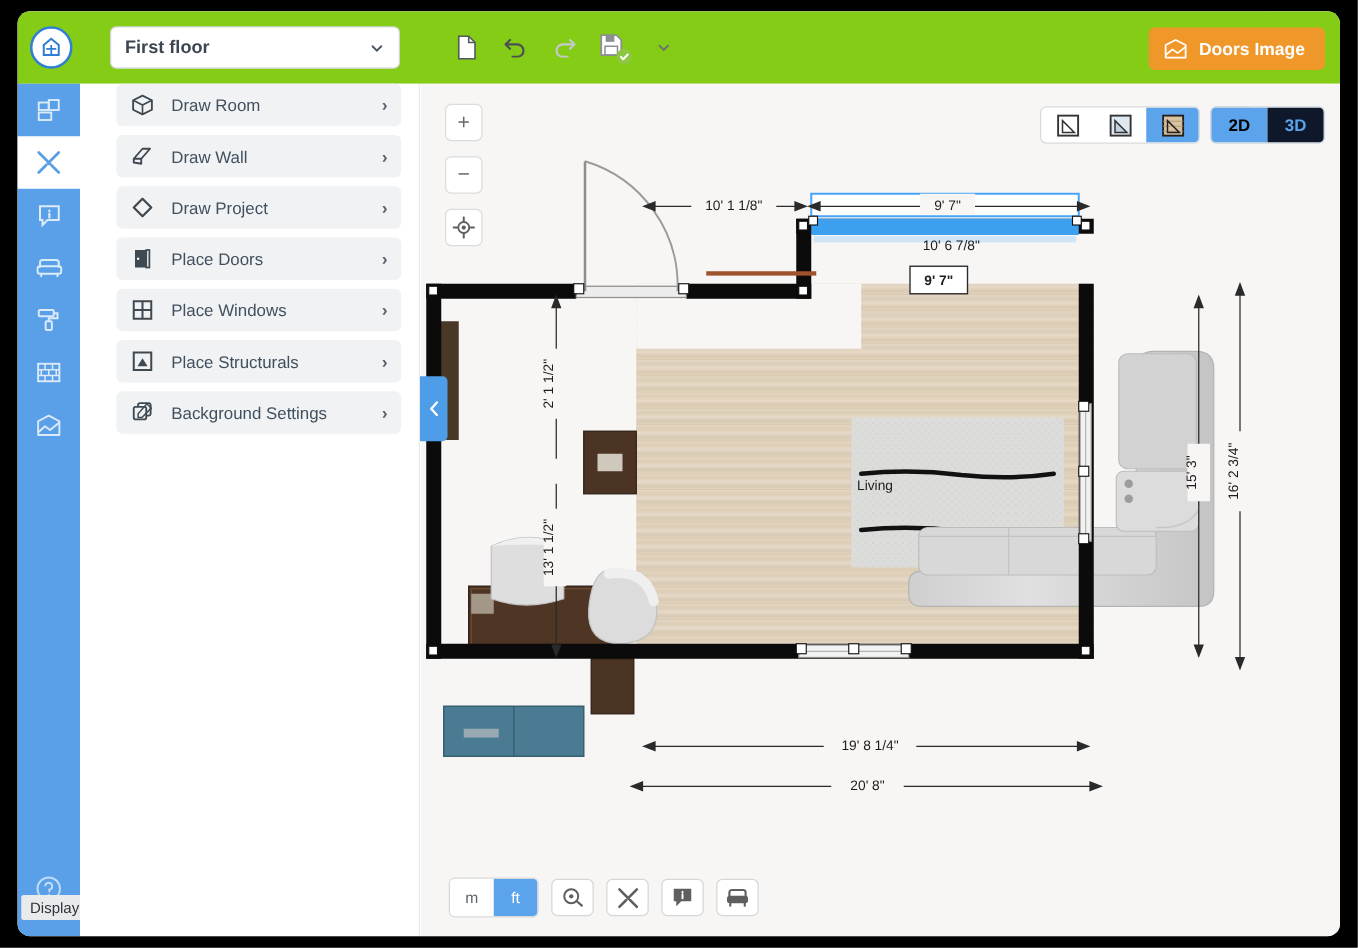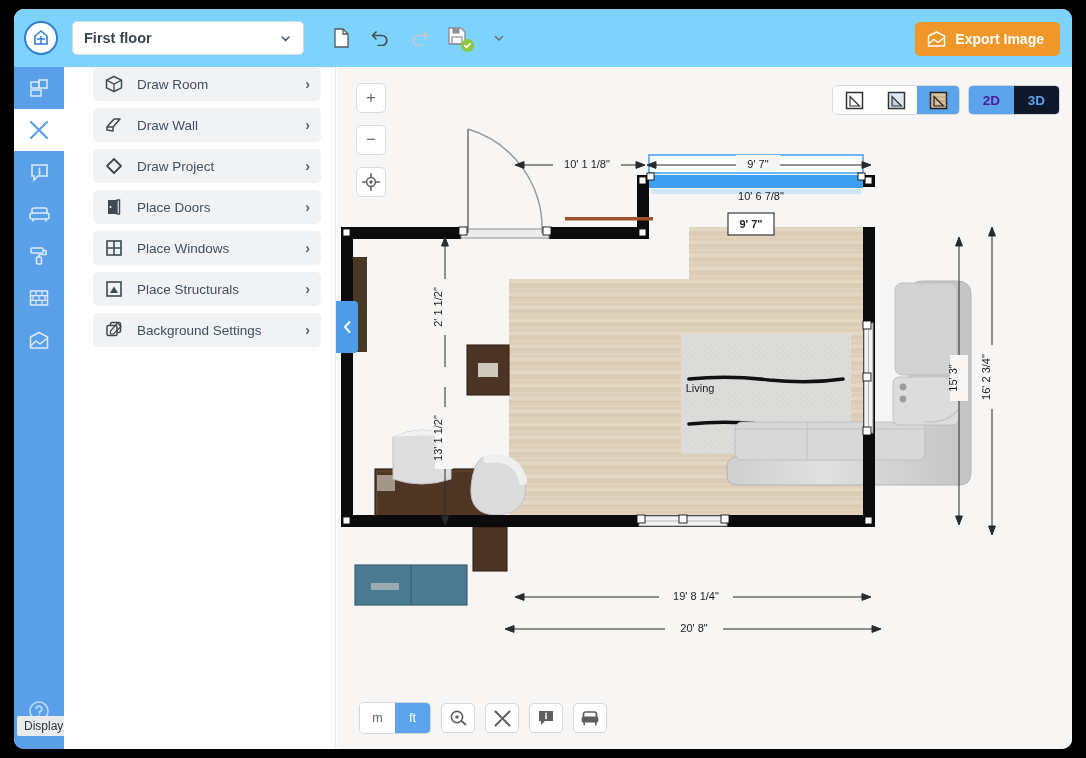--- a/index.html
+++ b/index.html
@@ -13,22 +13,22 @@
     position: absolute; left: 14px; top: 9px;
     width: 1058px; height: 740px;
     background: #fff;
     border-radius: 10px;
     overflow: hidden;
   }
 
   
   .header {
     position: absolute; left: 0; top: 0; width: 100%; height: 58px;
-    background: #7dd3fc;
-    display: flex; align-items: center;
+    background: #84cc16;
+    display: flex; align-items: center; gap: 16px;
   }
   .logo {
     margin-left: 10px;
     width: 34px; height: 34px; border-radius: 50%;
     border: 2px solid #2f7fd4; background: #fff;
     display: flex; align-items: center; justify-content: center;
     flex: none;
   }
   .floor-select {
     margin-left: 14px;
@@ -145,21 +145,21 @@
   .dd-toggle {
     position: absolute; right: 12px; top: 18px;
     display: flex; border: 1px solid #cfd6dd; border-radius: 5px; overflow: hidden;
   }
   .dd-btn {
     width: 45px; height: 28px;
     display: flex; align-items: center; justify-content: center;
     font-size: 13.5px; font-weight: bold;
     background: #0f172a; color: #5ba4ec;
   }
-  .dd-btn.active { background: #5ba4ec; color: #4c1d95; }
+  .dd-btn.active { background: #5ba4ec; color: #000000; }
 
   
   .bottom-bar {
     position: absolute; left: 22px; bottom: 15px;
     display: flex; align-items: center; gap: 10px;
   }
   .unit-toggle { display: flex; border: 1px solid #d7d7d7; border-radius: 5px; overflow: hidden; background: #fff; }
   .unit-btn {
     width: 35px; height: 30px;
     display: flex; align-items: center; justify-content: center;
@@ -233,21 +233,21 @@
         </svg>
       </div>
     </div>
 
 
     <div class="export-btn">
       <svg width="19" height="17" viewBox="0 0 19 17">
         <path d="M1.5 15 V5 L9.5 1 L17.5 5 v10 Z" fill="none" stroke="#fff" stroke-width="1.4" stroke-linejoin="round"></path>
         <path d="M1.5 13 L7 8.5 L11 11.5 L17.5 6.5" fill="none" stroke="#fff" stroke-width="1.4" stroke-linejoin="round"></path>
       </svg>
-      <span>Export Image</span>
+      <span>Doors Image</span>
     </div>
   </div>
 
   <div class="rail">
 
     <div class="rail-item">
       <svg width="20" height="20" viewBox="0 0 20 20">
         <rect x="2" y="4" width="8" height="6" fill="none" stroke="#dceaf9" stroke-width="1.5"></rect>
         <rect x="10" y="2" width="8" height="8" fill="none" stroke="#dceaf9" stroke-width="1.5"></rect>
         <rect x="2" y="12" width="10" height="6" fill="none" stroke="#dceaf9" stroke-width="1.5"></rect>

